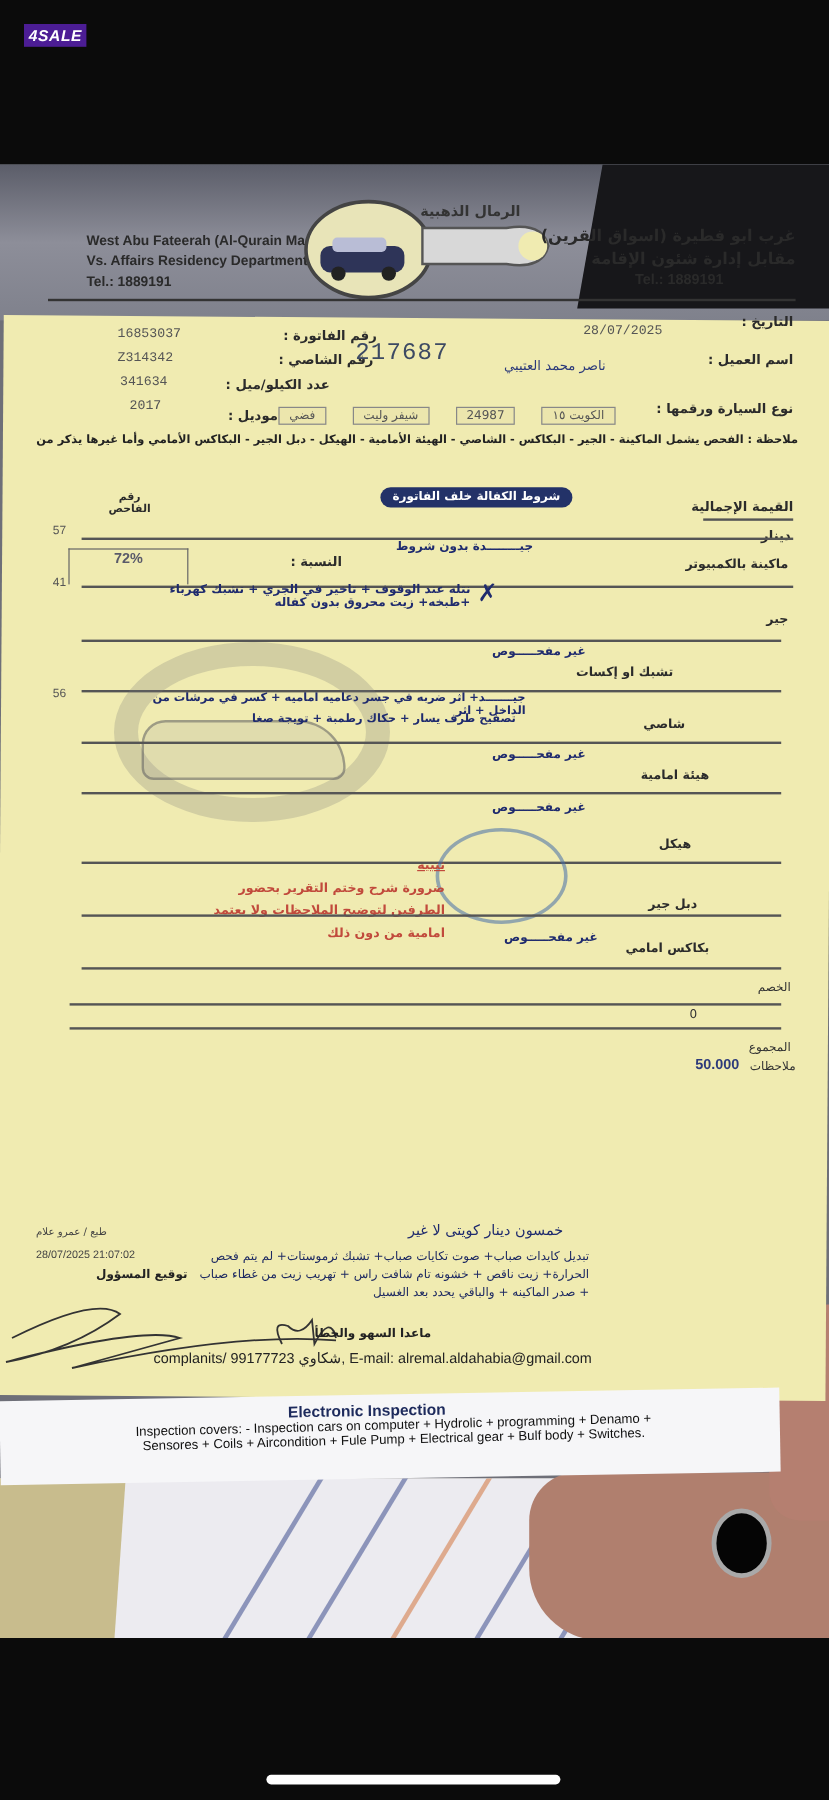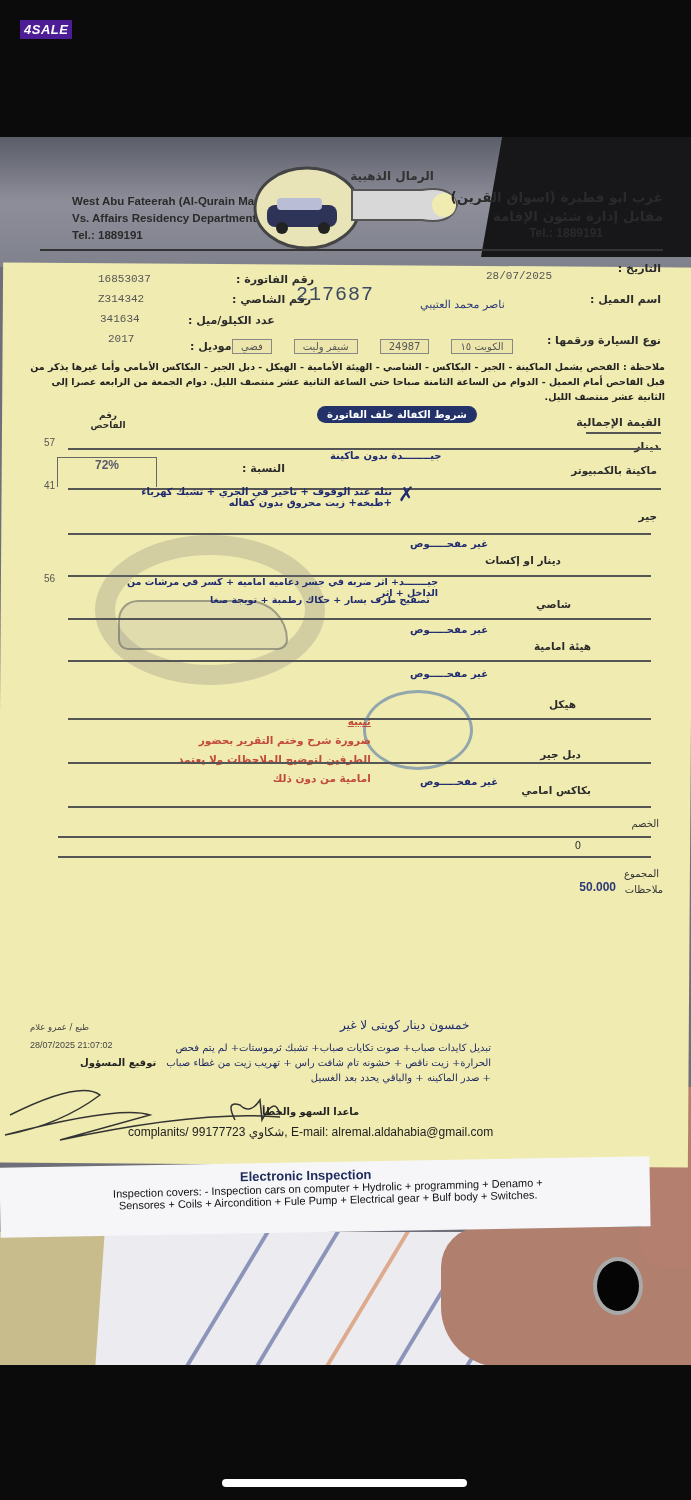--- a/index.html
+++ b/index.html
@@ -135,45 +135,44 @@
     <span class="car-box">فضي</span>
     <span class="car-box">شيفر وليت</span>
     <span class="car-box">24987</span>
     <span class="car-box">الكويت ١٥</span>
   </div>
   <div class="row lbl" style="left:190px;top:340px">موديل :</div>
   <div class="row val" style="left:108px;top:333px">2017</div>
 
   <div class="note">
     <div>ملاحظة : الفحص يشمل الماكينة - الجير - البكاكس - الشاصي - الهيئة الأمامية - الهيكل - دبل الجير - البكاكس الأمامي وأما غيرها يذكر من</div>
-    <div>قبل الفاحص أمام العميل - الدوام من الساعة الثامنة صباحا حتى الساعة الثانية عشر منتصف الليل. دوام الجمعة من الرابعه عصرا إلى الثانية عشر منتصف الليل.</div>
   </div>
   <div class="warranty">شروط الكفالة خلف الفاتورة</div>
 
   <div class="row lbl" style="right:30px;top:416px">القيمة الإجمالية</div>
   <div class="row lbl" style="left:88px;top:410px;width:40px;text-align:center;font-size:9px">رقم الفاحص</div>
   <div class="hline" style="left:586px;right:30px;top:432px"></div>
   <div class="row lbl" style="right:32px;top:440px">دينار</div>
   <div class="hline" style="left:68px;right:30px;top:448px"></div>
 
   <div class="side-num" style="top:437px">57</div>
   <div class="pct-box"><span>72%</span></div>
   <div class="row lbl" style="left:242px;top:462px">النسبة :</div>
-  <div class="entry" style="left:330px;top:450px">جيــــــــدة بدون ماكينة</div>
+  <div class="entry" style="left:330px;top:450px">جيــــــــدة بدون شروط</div>
   <div class="sec-lbl" style="top:464px">ماكينة بالكمبيوتر</div>
   <div class="hline" style="left:68px;right:30px;top:488px"></div>
 
   <div class="side-num" style="top:480px">41</div>
   <div class="xmark">✗</div>
   <div class="entry" style="left:138px;top:486px;width:254px">نتله عند الوقوف + تاخير في الجري + تشبك كهرباء +طبخه+ زيت محروق بدون كفاله</div>
   <div class="sec-lbl" style="top:510px">جير</div>
   <div class="hline" style="left:68px;right:40px;top:533px"></div>
 
   <div class="entry" style="left:410px;top:538px">غير مفحـــــوص</div>
-  <div class="sec-lbl" style="right:130px;top:554px">دينار او إكسات</div>
+  <div class="sec-lbl" style="right:130px;top:554px">تشبك او إكسات</div>
   <div class="hline" style="left:68px;right:40px;top:575px"></div>
 
   <div class="stamp-watermark"></div>
   <div class="stamp-car"></div>
 
   <div class="side-num" style="top:573px">56</div>
   <div class="entry" style="left:108px;top:576px;width:330px;font-size:9.5px">جيـــــــد+ اثر ضربه في جسر دعاميه اماميه + كسر في مرشات من الداخل + اثر</div>
   <div class="entry" style="left:210px;top:594px;font-size:9.5px">تصفيح طرف يسار + حكاك رطمبة + تويجة صغا</div>
   <div class="sec-lbl" style="right:120px;top:598px">شاصي</div>
   <div class="hline" style="left:68px;right:40px;top:618px"></div>

